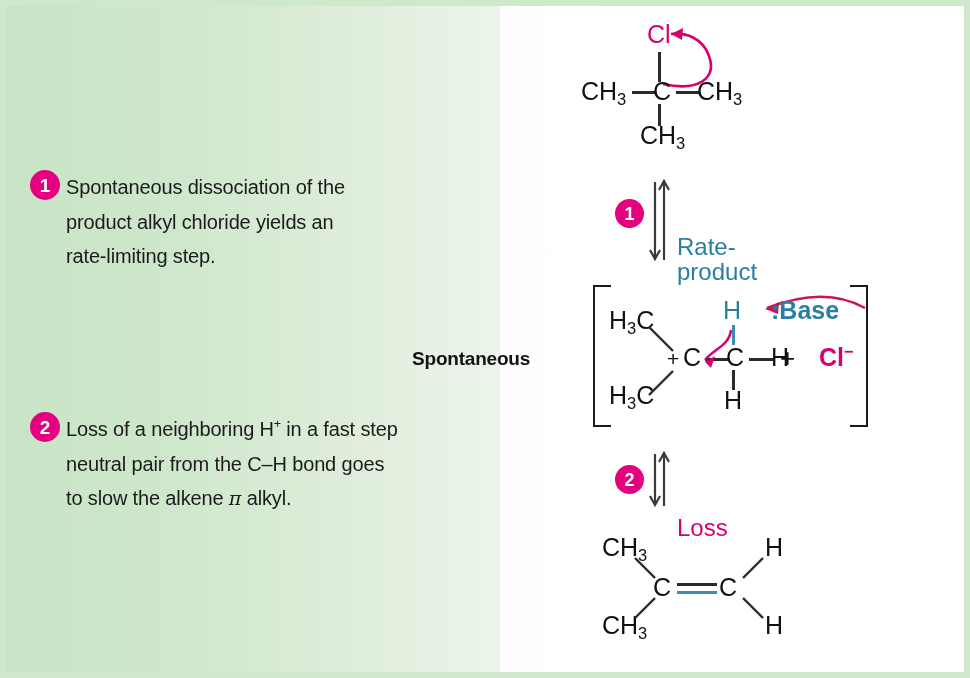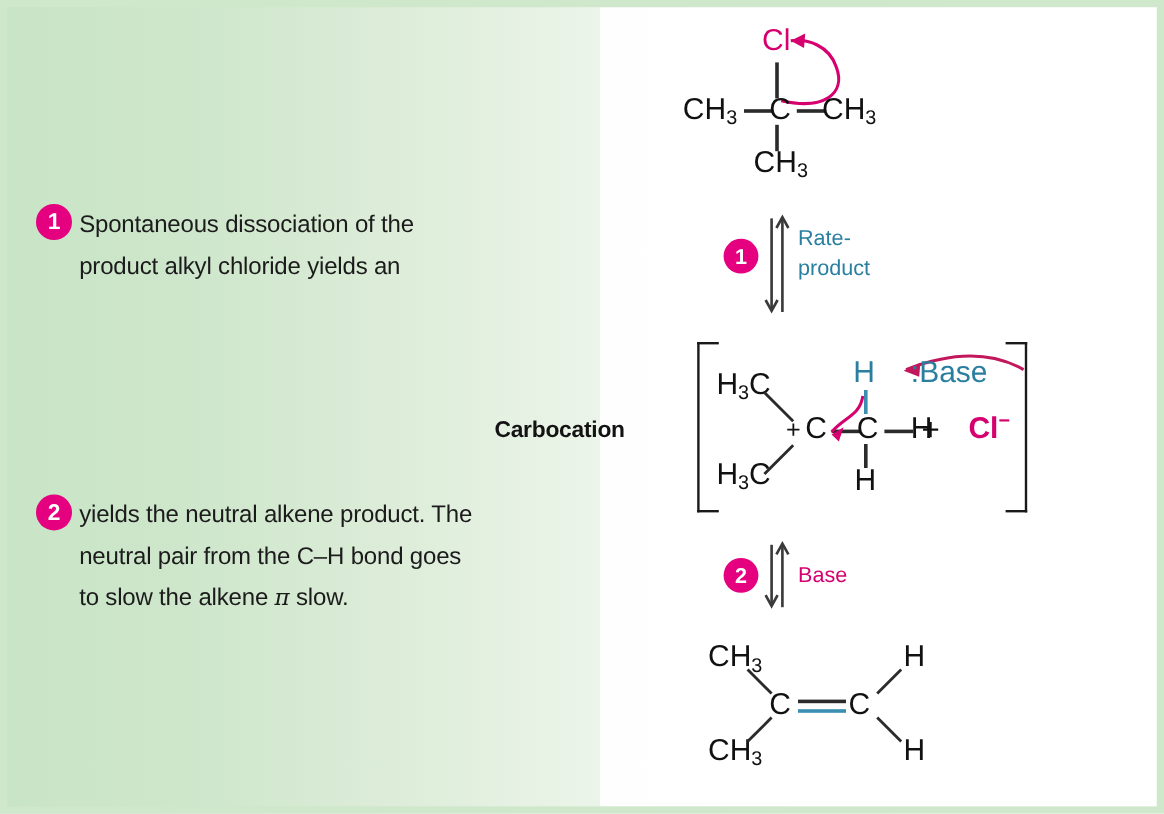--- a/index.html
+++ b/index.html
@@ -41,66 +41,67 @@
   .steptext sup{font-size:0.62em;vertical-align:super;line-height:0;}
   .pi{font-family:"DejaVu Serif",serif;font-style:italic;font-size:0.96em;}
 
   .carbocation-label{
     position:absolute;left:412px;top:348px;
     font-size:19px;font-weight:bold;color:#131313;
     letter-spacing:-0.2px;
   }
 
   
-  #chem{position:absolute;left:495px;top:0;width:380px;height:678px;}
+  #chem{position:absolute;left:507px;top:0;width:380px;height:678px;}
   .atom{
     position:absolute;font-size:25px;color:#111111;
     font-family:"Liberation Sans",sans-serif;
     white-space:nowrap;line-height:1;
   }
   .atom sub{font-size:0.66em;vertical-align:-0.28em;line-height:0;}
   .atom sup{font-size:0.66em;vertical-align:0.55em;line-height:0;}
   .pink{color:#d6006e;}
   .teal{color:#2a7fa0;}
   .bond{position:absolute;background:#2b2b2b;}
   .bond-teal{position:absolute;background:#3a8fb0;}
   .bracket{position:absolute;border:2.5px solid #1a1a1a;width:16px;}
   .bracket.left{border-right:none;}
   .bracket.right{border-left:none;}
-  .arrowlbl{position:absolute;font-size:18px;line-height:25px;white-space:nowrap;}
+  .arrowlbl{position:absolute;font-size:24px;line-height:25px;white-space:nowrap;margin-top:48px;}
   .minibadge{
     position:absolute;width:29px;height:29px;border-radius:50%;
     background:#e4007f;color:#fff;font-size:18px;font-weight:bold;
     display:flex;align-items:center;justify-content:center;line-height:1;
   }
   svg{position:absolute;overflow:visible;}
 </style>
 </head>
 <body>
 
 <div id="figure">
   <div id="inner-white"></div>
   <div id="frame"></div>
 
   <div class="stepblock" style="left:30px;top:170px;width:420px;">
     <div class="badge">1</div>
     <div class="steptext">
       <div>Spontaneous dissociation of the</div>
       <div>product alkyl chloride yields an</div>
+      <div>rate-limiting step.</div>
     </div>
   </div>
 
-  <div class="carbocation-label">Carbocation</div>
+  <div class="carbocation-label">Spontaneous</div>
 
   <div class="stepblock" style="left:30px;top:412px;width:470px;">
     <div class="badge">2</div>
     <div class="steptext">
-      <div>yields the neutral alkene product. The</div>
+      <div><span>Loss of a neighboring H</span><sup>+</sup><span> in a fast step</span></div>
       <div>neutral pair from the C–H bond goes</div>
-      <div><span>to slow the alkene </span><span class="pi">π</span><span> slow.</span></div>
+      <div><span>to slow the alkene </span><span class="pi">π</span><span> alkyl.</span></div>
     </div>
   </div>
 
   <div id="chem">
 
     <div>
 
       <div class="atom pink" style="left:140px;top:22px;">Cl</div>
 
       <div class="bond" style="left:151px;top:52px;width:2.5px;height:30px;"></div>
@@ -177,36 +178,36 @@
       <svg style="left:180px;top:326px;" width="60" height="48">
         <path d="M 44 4 C 42 20, 28 22, 18 34" fill="none" stroke="#d6006e" stroke-width="2.5"></path>
         <polygon points="18,36 28,30 24,42" fill="#d6006e"></polygon>
       </svg>
 
       <svg style="left:240px;top:292px;" width="130" height="40">
         <path d="M 118 16 C 90 0, 56 2, 20 16" fill="none" stroke="#c2185b" stroke-width="2.5"></path>
         <polygon points="18,17 32,10 31,22" fill="#c2185b"></polygon>
       </svg>
 
-      <div class="atom teal" style="left:264px;top:298px;">:Base</div>
+      <div class="atom teal" style="left:264px;top:298px;font-weight:bold;">:Base</div>
 
       <div class="atom" style="left:273px;top:345px;font-size:26px;">+</div>
 
       <div class="atom pink" style="left:312px;top:345px;font-weight:bold;"><span>Cl</span><sup>−</sup></div>
     </div>
 
     <div>
       <div class="minibadge" style="left:108px;top:465px;">2</div>
       <svg style="left:143px;top:452px;" width="26" height="56">
         <line x1="5" y1="2" x2="5" y2="52" stroke="#3a3a3a" stroke-width="2.2"></line>
         <polyline points="0,44 5,53 10,44" fill="none" stroke="#3a3a3a" stroke-width="2.2"></polyline>
         <line x1="14" y1="54" x2="14" y2="2" stroke="#3a3a3a" stroke-width="2.2"></line>
         <polyline points="9,10 14,1 19,10" fill="none" stroke="#3a3a3a" stroke-width="2.2"></polyline>
       </svg>
-      <div class="arrowlbl pink" style="left:170px;top:467px;">Base</div>
+      <div class="arrowlbl pink" style="left:170px;top:467px;">Loss</div>
     </div>
 
     <div>
 
       <div class="atom" style="left:95px;top:535px;"><span>CH</span><sub>3</sub></div>
       <svg style="left:126px;top:556px;" width="36" height="32">
         <line x1="2" y1="2" x2="22" y2="22" stroke="#2b2b2b" stroke-width="2.4"></line>
       </svg>
 
       <div class="atom" style="left:95px;top:613px;"><span>CH</span><sub>3</sub></div>

